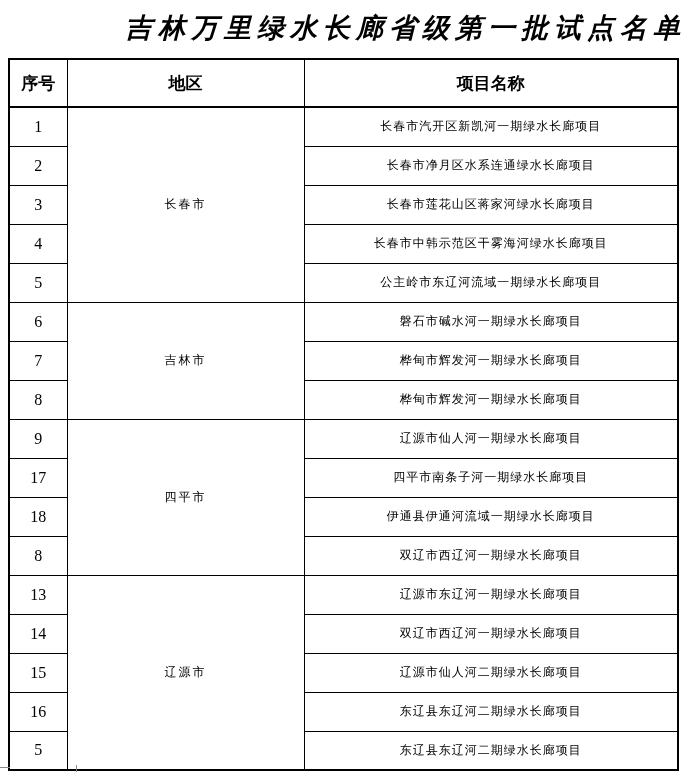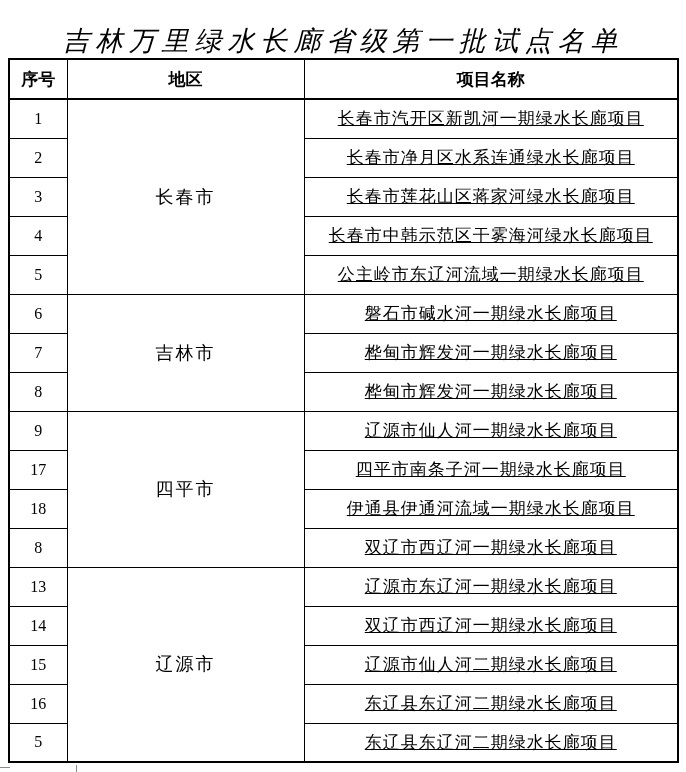--- a/index.html
+++ b/index.html
@@ -9,26 +9,26 @@
   body {
     width: 686px;
     height: 772px;
     background: #ffffff;
     color: #000000;
     font-family: "Liberation Sans", sans-serif;
     position: relative;
     overflow: hidden;
   }
   .page-title {
-    margin: 13px;
+    margin: 0;
     padding-top: 8px;
     height: 42px;
-    text-align: center;
+    text-align: right;
     font-family: "Liberation Serif", serif;
-    font-weight: normal;
+    font-weight: bold;
     font-style: italic;
     font-size: 27px;
     letter-spacing: 6px;
     line-height: 40px;
     white-space: nowrap;
   }
   table.pilot-table {
     position: absolute;
     left: 8px;
     top: 58px;
@@ -40,46 +40,45 @@
   .pilot-table th,
   .pilot-table td {
     border: 1px solid #000000;
     text-align: center;
     vertical-align: middle;
     padding: 0;
     overflow: hidden;
     white-space: nowrap;
   }
   .pilot-table thead tr {
-    height: 40px;
+    height: 48px;
     margin-left: 40px;
   }
   .pilot-table th {
     font-size: 17px;
     font-weight: bold;
     border-bottom-width: 2px;
   }
   .pilot-table tbody tr {
     height: 39px;
   }
   .col-no   { width: 58px; }
   .col-region { width: 237px; }
   .col-project { width: 374px; }
   td.cell-no {
     font-family: "Liberation Serif", serif;
     font-size: 16px;
   }
   td.cell-region {
-    font-size: 18px;
+    font-size: 12px;
     letter-spacing: 2px;
   }
   td.cell-project {
-    font-size: 17px;
+    font-size: 12px;
     letter-spacing: 1px;
-    text-decoration: underline;
   }
   
   .cutoff-dash-left {
     position: absolute;
     left: 0;
     top: 767px;
     width: 10px;
     height: 1px;
     background: #8a8a8a;
   }

